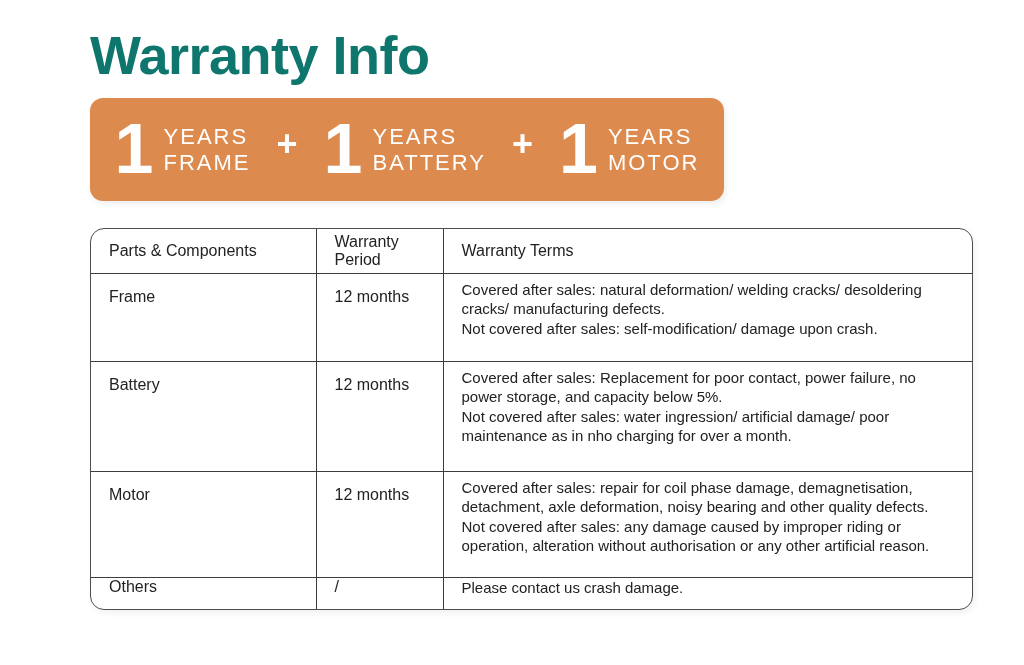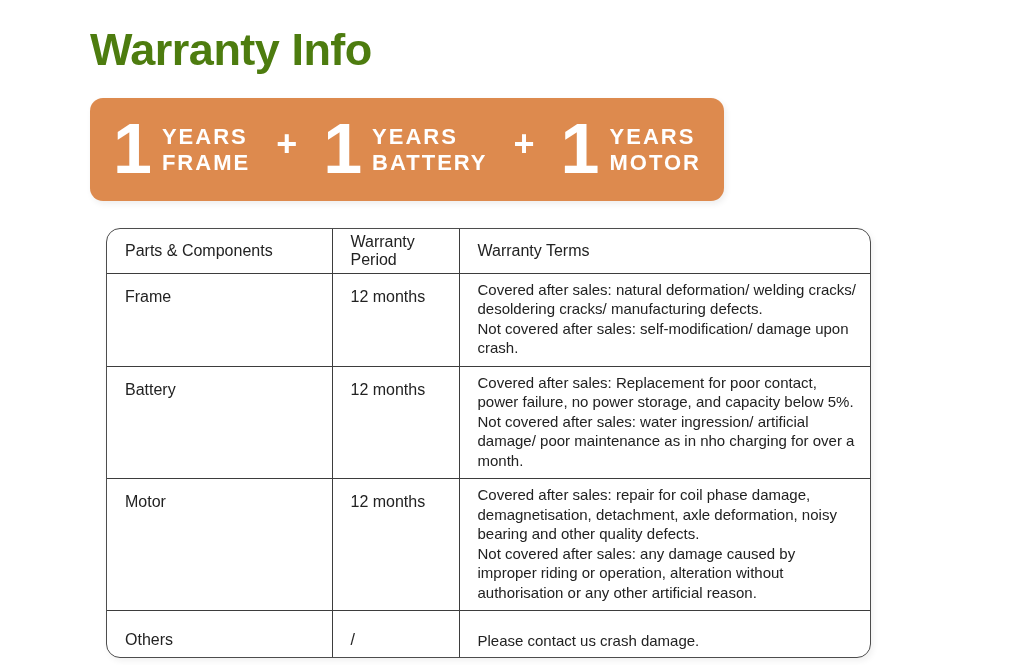--- a/index.html
+++ b/index.html
@@ -1,51 +1,51 @@
 <!DOCTYPE html>
 <html><head>
 <meta charset="utf-8">
 <style>
   * { margin:0; padding:0; box-sizing:border-box; }
   html,body { width:1024px; height:665px; background:#ffffff; overflow:hidden;
               font-family:"Liberation Sans", sans-serif; color:#222; }
   .page { position:relative; width:1024px; height:665px; background:#fff; }
 
   
-  .title { position:absolute; left:90px; top:24px; font-size:45px; font-weight:bold;
-           color:#4d7c0f; letter-spacing:-0.5px; }
+  .title { position:absolute; left:90px; top:24px; font-size:54px; font-weight:bold;
+           color:#0f766e; letter-spacing:-0.5px; }
 
   
   .banner { position:absolute; left:90px; top:98px; width:634px; height:103px;
             background:#DD8A4E; border-radius:13px; color:#fff;
             display:flex; align-items:center; justify-content:center; gap:26px;
             box-shadow:2px 3px 6px rgba(0,0,0,0.07); }
   .banner-group { display:flex; align-items:center; gap:12px; }
   .banner-count { font-size:70px; font-weight:bold; line-height:0.78; letter-spacing:-2px; }
-  .banner-text { display:flex; flex-direction:column; font-size:22px; font-weight:bold;
+  .banner-text { display:flex; flex-direction:column; font-size:22px; font-weight:normal;
                  letter-spacing:2px; line-height:1.18; }
   .banner-plus { font-size:36px; font-weight:bold; line-height:1; margin-top:-12px; }
 
   
-  .table-wrap { position:absolute; left:106px; top:228px; width:765px;
+  .table-wrap { position:absolute; left:90px; top:228px; width:883px;
                 border:1.5px solid #4d4d4d; border-radius:14px; overflow:hidden;
                 background:#fff; box-shadow:2px 3px 6px rgba(0,0,0,0.06); }
   table { width:100%; border-collapse:collapse; table-layout:fixed; }
   col.c1 { width:225px; } col.c2 { width:127px; } col.c3 { width:auto; }
   th, td { border:1px solid #3d3d3d; text-align:left; font-weight:normal; }
   th { height:44px; vertical-align:middle; padding:0 10px 0 18px; font-size:16px; border-top:none; }
   td { vertical-align:top; padding:14px 14px 8px 18px; font-size:16px; }
   td.terms { font-size:15px; line-height:1.3; white-space:pre-line; padding-top:6px; }
   th:first-child, td:first-child { border-left:none; }
   th:last-child, td:last-child { border-right:none; }
   tr:last-child td { border-bottom:none; }
   tr.r-0 td { height:88px; }
   tr.r-1 td { height:110px; }
   tr.r-2 td { height:106px; }
-  tr.r-3 td { height:32px; padding-top:20px; padding-bottom:6px; }
+  tr.r-3 td { height:32px; padding-top:0; padding-bottom:6px; }
 </style>
 </head>
 <body>
 
 <div class="page">
 
   <h1 class="title">Warranty Info</h1>
 
   <div class="banner">
     <div class="banner-group">

